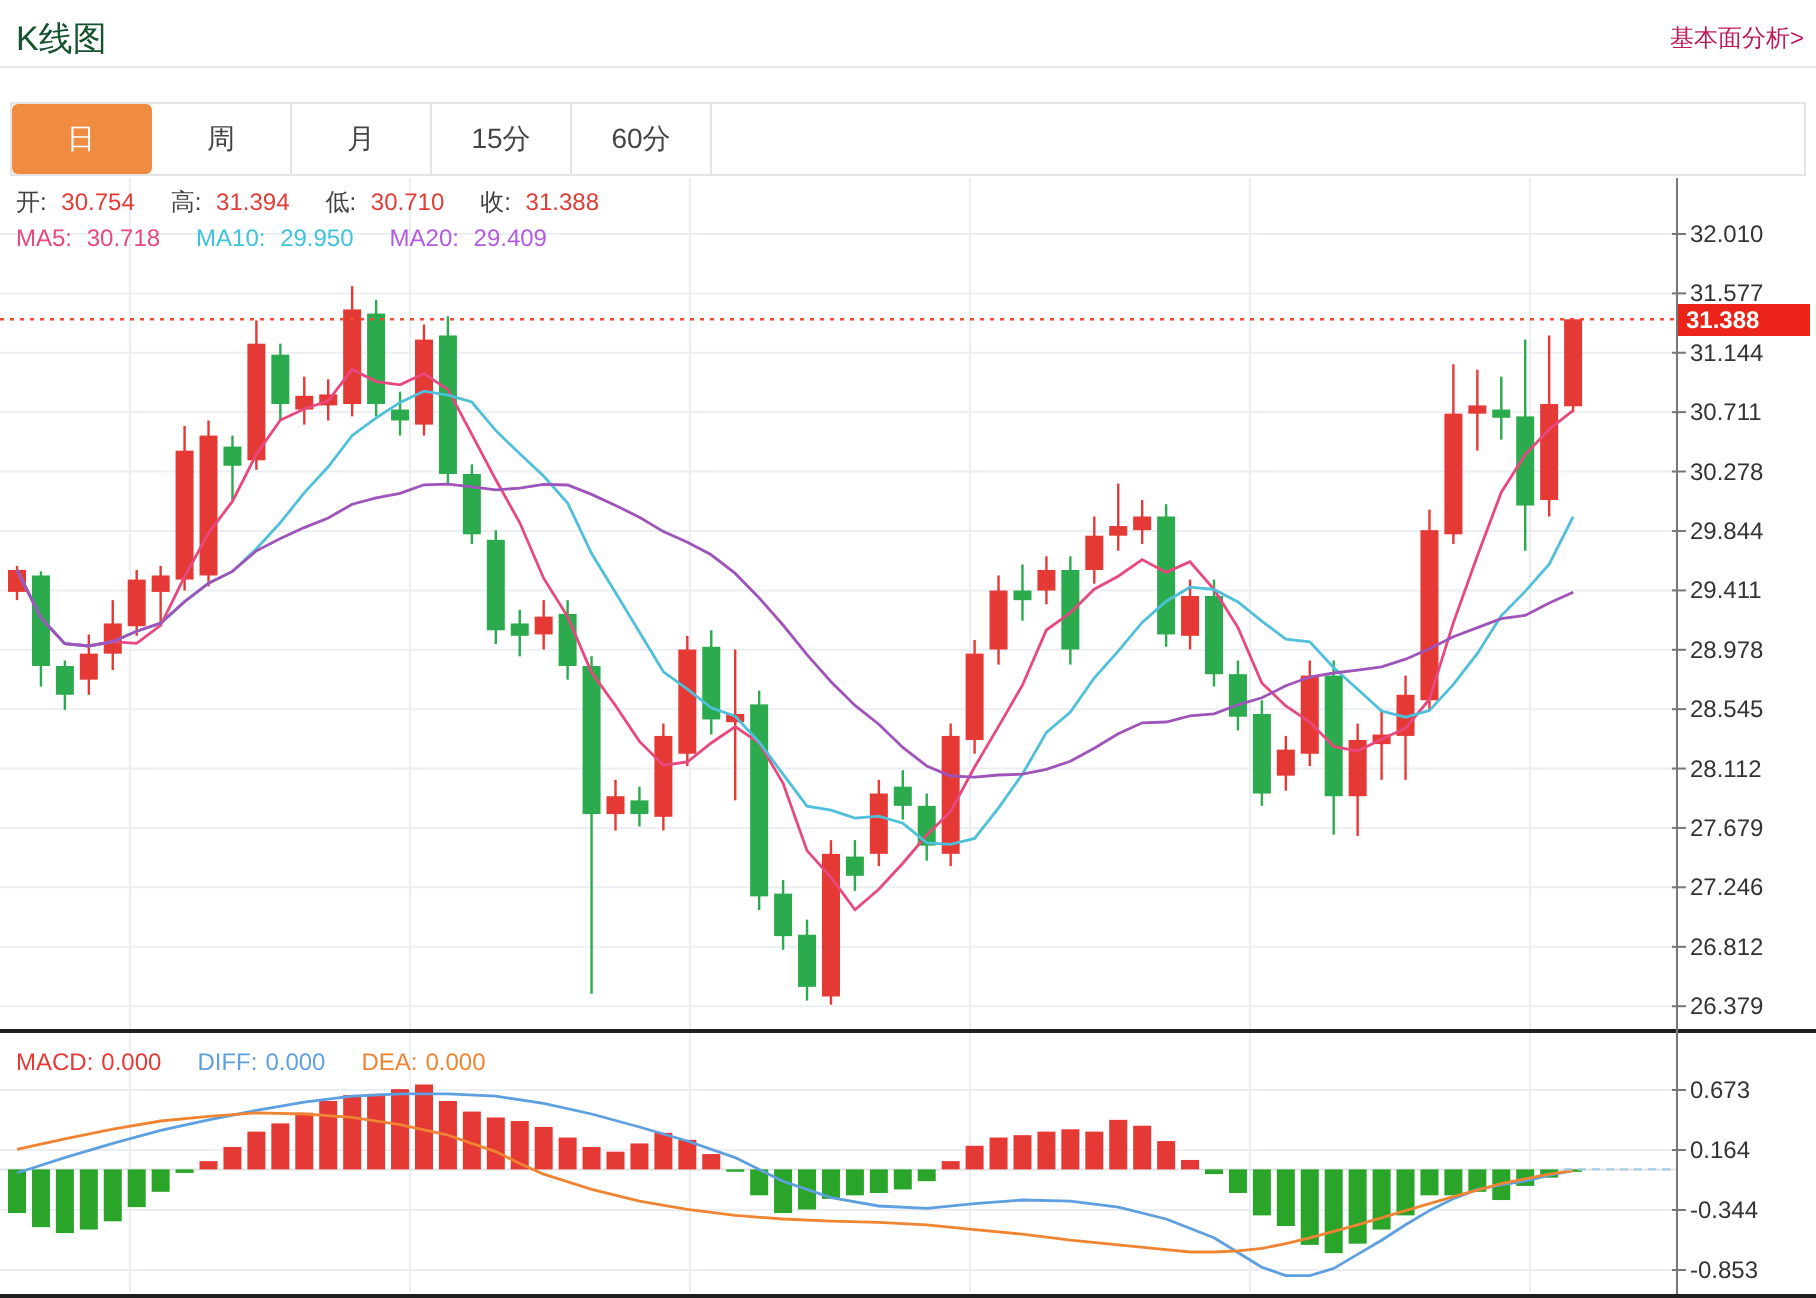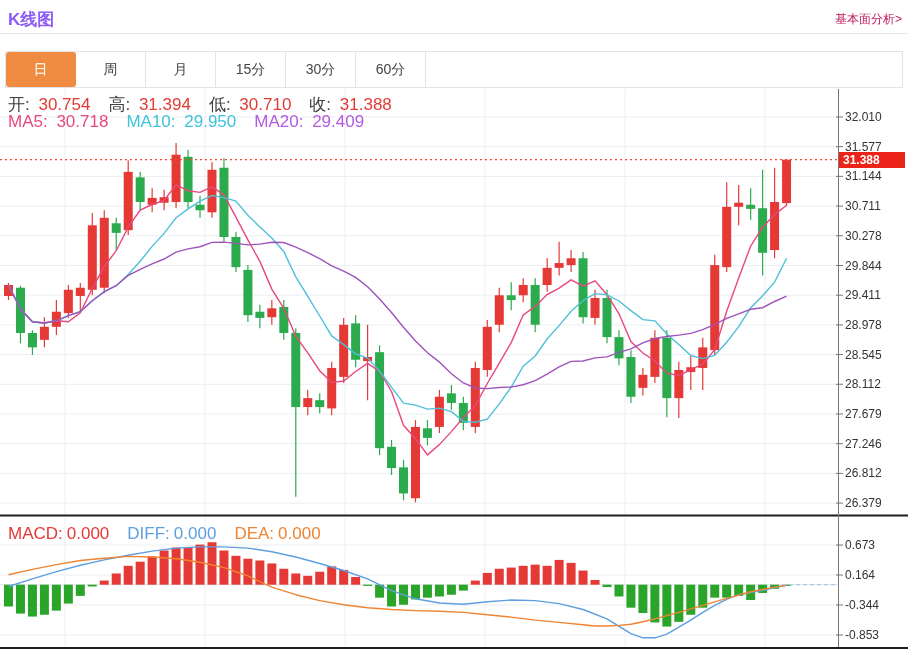--- a/index.html
+++ b/index.html
@@ -1,48 +1,47 @@
 <!DOCTYPE html>
 <html><head>
 <meta charset="utf-8">
 <style>
   * { margin:0; padding:0; box-sizing:border-box; }
   html,body { background:#fff; font-family:"Liberation Sans","DejaVu Sans",sans-serif; }
   #stage { position:relative; width:908px; height:649px; background:#fff; overflow:hidden; }
 
-  .hdr-title { position:absolute; left:8px; top:8px; font-size:17px; font-weight:bold; color:#8b5cf6; }
+  .hdr-title { position:absolute; left:8px; top:8px; font-size:17px; font-weight:normal; color:#14532d; }
   .hdr-link  { position:absolute; right:6px; top:11px; font-size:12px; color:#be185d; cursor:pointer; }
   .hdr-divider { position:absolute; left:0; top:33px; width:908px; height:1px; background:#e8e8e8; }
 
   .tab-bar { position:absolute; left:5px; top:51px; width:898px; height:37px; border:1px solid #e4e4e4; background:#fff; display:flex; }
   .tab-cell { width:70px; height:100%; line-height:35px; text-align:center; font-size:14px; color:#444; border-right:1px solid #e4e4e4; cursor:pointer; background:#fff; }
   .tab-cell.active { background:#ef8c42; color:#fff; border-radius:3px; border-right-color:#ef8c42; }
 
   svg { position:absolute; left:0; top:0; }
 
-  .legend-row { position:absolute; left:8px; font-size:17px; white-space:nowrap; z-index:5; }
+  .legend-row { position:absolute; left:8px; font-size:12px; white-space:nowrap; z-index:5; }
   .legend-row span { margin-right:4px; }
   .legend-item { margin-right:14px !important; }
 
   .price-tag { position:absolute; left:839px; width:66px; height:16px; line-height:16px; font-size:12px; font-weight:bold; color:#fff; background:#ec2318; padding-left:4px; z-index:6; }
 </style>
 </head>
 <body>
 
 <div id="stage">
   <div class="hdr-title">K线图</div>
   <div class="hdr-link">基本面分析&gt;</div>
   <div class="hdr-divider"></div>
 
   <div class="tab-bar" id="tabBar">
       <div class="tab-cell active">日</div>
       <div class="tab-cell">周</div>
       <div class="tab-cell">月</div>
       <div class="tab-cell">15分</div>
-      <div class="tab-cell">30分</div>
       <div class="tab-cell">60分</div>
     </div>
 
   <svg id="chart" width="908" height="649">
       <line x1="65" y1="89" x2="65" y2="646" stroke="#ebeef2" stroke-width="1"></line>
       <line x1="205" y1="89" x2="205" y2="646" stroke="#ebeef2" stroke-width="1"></line>
       <line x1="345" y1="89" x2="345" y2="646" stroke="#ebeef2" stroke-width="1"></line>
       <line x1="485" y1="89" x2="485" y2="646" stroke="#ebeef2" stroke-width="1"></line>
       <line x1="625" y1="89" x2="625" y2="646" stroke="#ebeef2" stroke-width="1"></line>
       <line x1="765" y1="89" x2="765" y2="646" stroke="#ebeef2" stroke-width="1"></line>

